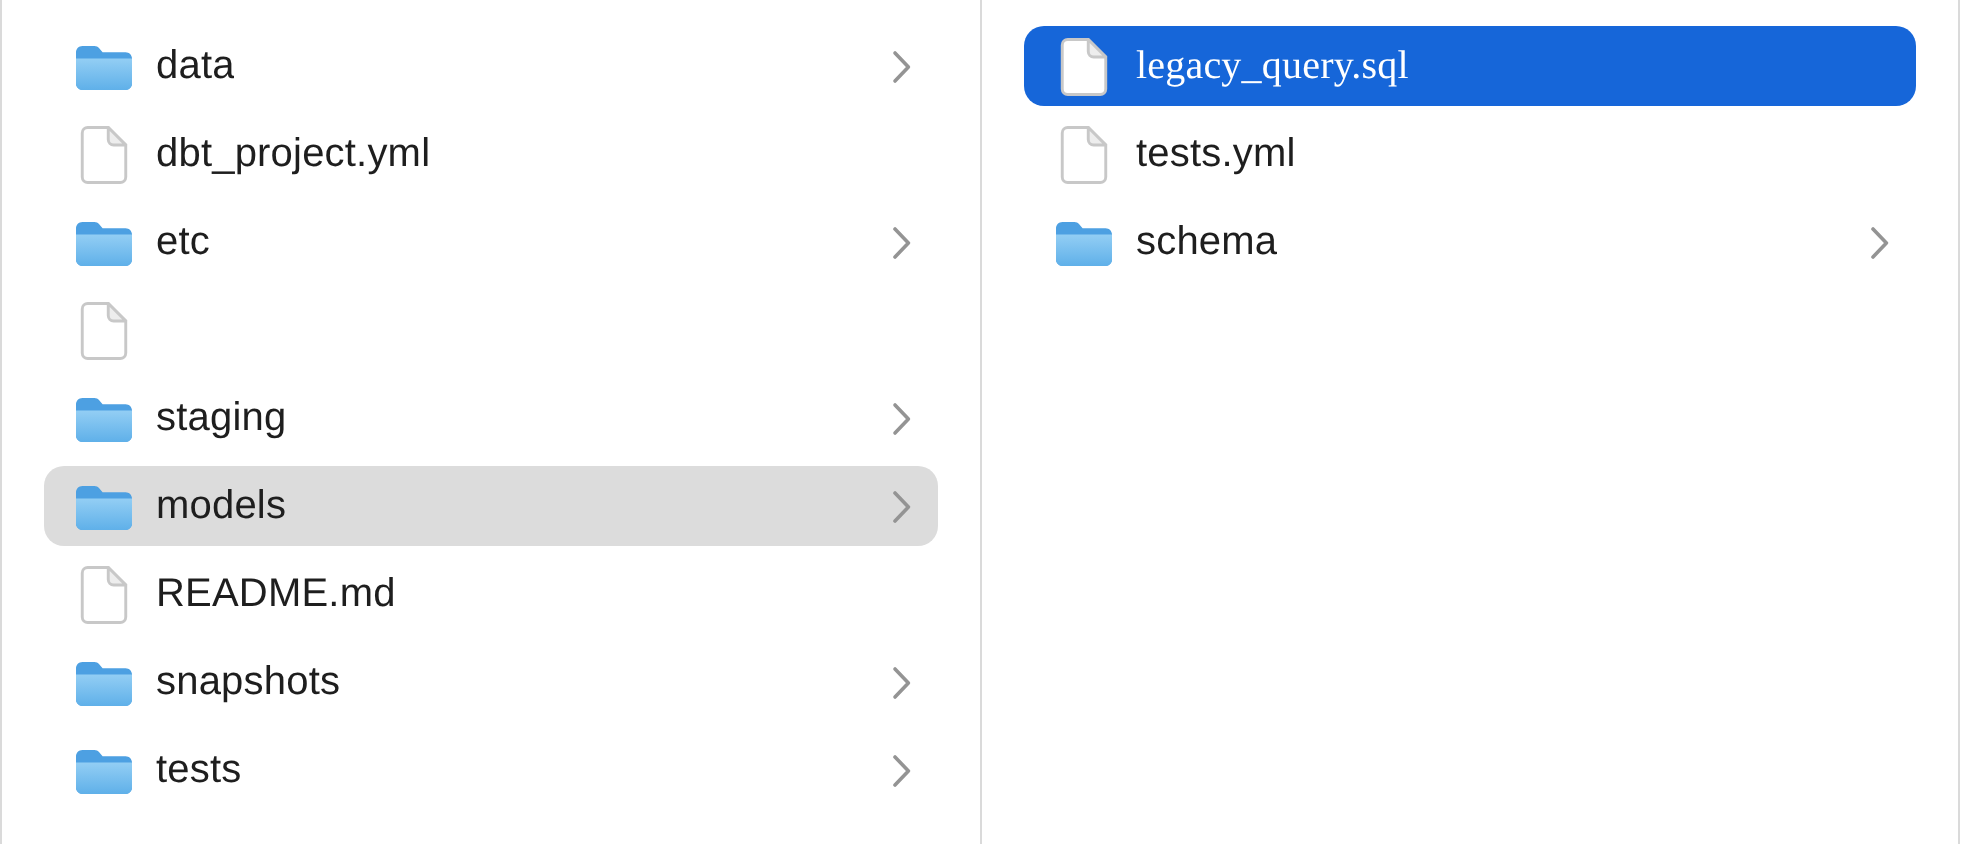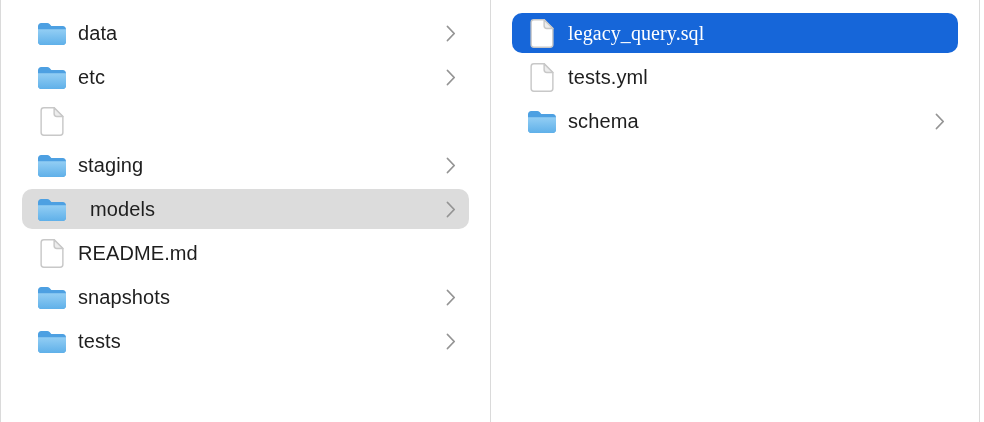--- a/index.html
+++ b/index.html
@@ -31,21 +31,21 @@
   .row {
     height: 40px;
     margin-bottom: 4px;
     display: flex;
     align-items: center;
     border-radius: 10px;
     padding: 0 13px 0 15px;
     box-sizing: border-box;
     cursor: default;
   }
-  .row.sel-gray { background: var(--selection-gray, #dcdcdc); gap: 12px; }
+  .row.sel-gray { background: var(--selection-gray, #dcdcdc); }
   .row.sel-blue { background: var(--selection-blue, #1666d9); }
   .icon-slot {
     flex: 0 0 30px;
     width: 30px;
     display: flex;
     justify-content: center;
     align-items: center;
     margin-right: 11px;
   }
   .icon-slot svg { display: block; }
@@ -100,20 +100,28 @@
         </span>
         <span class="label">data</span>
         <span class="chevron">
           <svg width="10" height="17">
             <use href="#sym-chevron"></use>
           </svg>
         </span>
       </div>
       <div class="row">
         <span class="icon-slot">
+          <svg width="24" height="29">
+            <use href="#sym-file"></use>
+          </svg>
+        </span>
+        <span class="label">dbt_project.yml</span>
+      </div>
+      <div class="row">
+        <span class="icon-slot">
           <svg width="30" height="23">
             <use href="#sym-folder"></use>
           </svg>
         </span>
         <span class="label">etc</span>
         <span class="chevron">
           <svg width="10" height="17">
             <use href="#sym-chevron"></use>
           </svg>
         </span>

